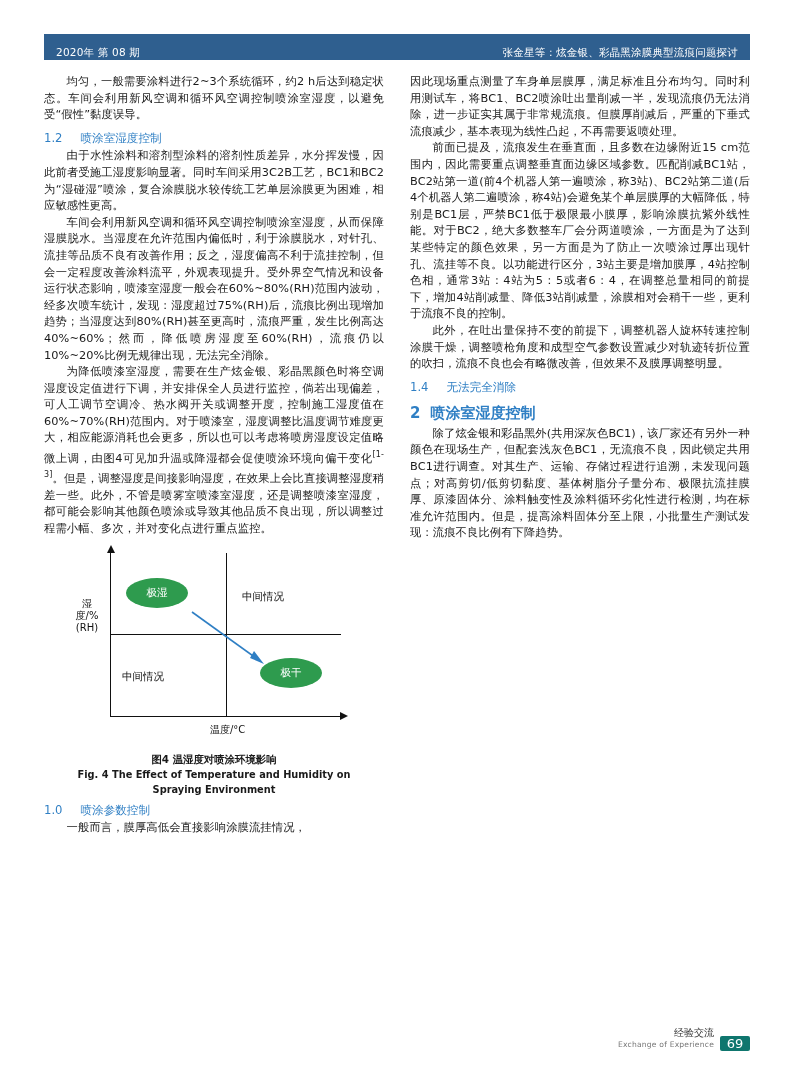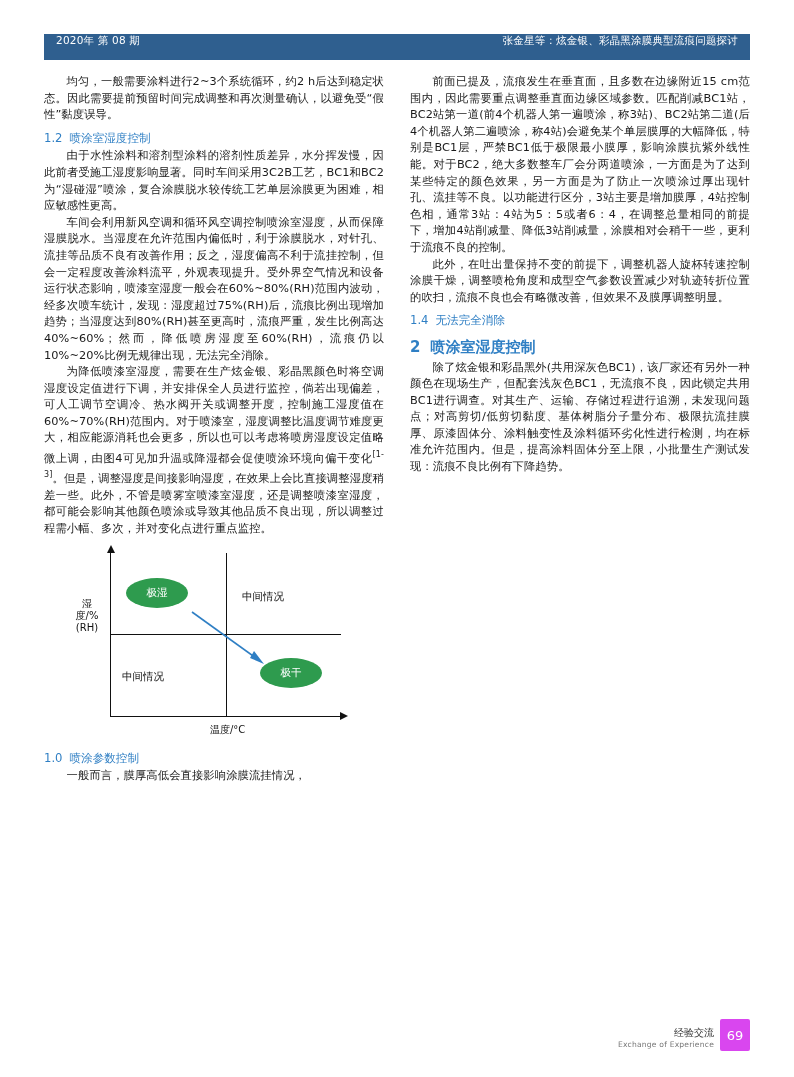--- a/index.html
+++ b/index.html
@@ -18,21 +18,21 @@
     width: 794px; height: 1077px;
   }
   
   .header {
     position: absolute;
     left: 44px; top: 34px;
     width: 706px;
     height: 26px;
     background: #2f5f8f;
     display: flex;
-    align-items: flex-start;
+    align-items: flex-end;
     justify-content: space-between;
     padding: 0 12px;
   }
   .header .left {
     color: #ffffff;
     font-size: 10.5px;
     letter-spacing: .2px;
   }
   .header .right {
     color: #ffffff;
@@ -59,21 +59,21 @@
     margin: 0;
     text-indent: 2em;
     letter-spacing: 0.1px;
   }
   p.noindent { text-indent: 0; }
   .sec-h {
     margin: 6px 0 2px 0;
     color: #2f7fc4;
     font-size: 11.6px;
     display: flex;
-    gap: 7px;
+    gap: 18px;
     align-items: flex-start;
   }
   .sec-h .num { font-weight: normal; }
   .sec-h2 {
     margin: 10px 0 4px 0;
     color: #2f7fc4;
     font-size: 15px;
     display: flex;
     gap: 10px;
     align-items: baseline;
@@ -191,44 +191,44 @@
     gap: 6px;
     justify-content: center;
   }
   .footer .ftext {
     text-align: right;
     line-height: 12px;
   }
   .footer .f-cn { font-size: 10px; color: #333; }
   .footer .f-en { font-size: 7.6px; color: #777; letter-spacing: .2px; }
   .footer .pagebox {
-    background: #d946ef;
+    background: #0f766e;
     color: #fff;
     font-size: 13px;
-    width: 30px; height: 32px;
+    width: 30px; height: 15px;
     display: flex; align-items: center; justify-content: center;
     border-radius: 2px;
     margin-top: 36px;
   }
 </style>
 </head>
 <body>
 
 <div class="page">
 
   <div class="header">
     <span class="left">2020年  第 08 期</span>
     <span class="right">张金星等：炫金银、彩晶黑涂膜典型流痕问题探讨</span>
   </div>
 
   <div class="cols">
 
     <div class="col">
 
-      <p class="body">均匀，一般需要涂料进行2~3个系统循环，约2 h后达到稳定状态。因此需要提前预留时间完成调整和再次测量确认，以避免受“假性”黏度误导。</p>
+      <p class="body">均匀，一般需要涂料进行2~3个系统循环，约2 h后达到稳定状态。车间会利用新风空调和循环风空调控制喷涂室湿度，以避免受“假性”黏度误导。</p>
 
       <div class="sec-h">
         <span class="num">1.2</span>
         <span>喷涂室湿度控制</span>
       </div>
 
       <p class="body">由于水性涂料和溶剂型涂料的溶剂性质差异，水分挥发慢，因此前者受施工湿度影响显著。同时车间采用3C2B工艺，BC1和BC2为“湿碰湿”喷涂，复合涂膜脱水较传统工艺单层涂膜更为困难，相应敏感性更高。</p>
       <p class="body">车间会利用新风空调和循环风空调控制喷涂室湿度，从而保障湿膜脱水。当湿度在允许范围内偏低时，利于涂膜脱水，对针孔、流挂等品质不良有改善作用；反之，湿度偏高不利于流挂控制，但会一定程度改善涂料流平，外观表现提升。受外界空气情况和设备运行状态影响，喷漆室湿度一般会在60%~80%(RH)范围内波动，经多次喷车统计，发现：湿度超过75%(RH)后，流痕比例出现增加趋势；当湿度达到80%(RH)甚至更高时，流痕严重，发生比例高达40%~60%；然而，降低喷房湿度至60%(RH)，流痕仍以10%~20%比例无规律出现，无法完全消除。</p>
 
       <p class="body"><span>为降低喷漆室湿度，需要在生产炫金银、彩晶黑颜色时将空调湿度设定值进行下调，并安排保全人员进行监控，倘若出现偏差，可人工调节空调冷、热水阀开关或调整开度，控制施工湿度值在60%~70%(RH)范围内。对于喷漆室，湿度调整比温度调节难度更大，相应能源消耗也会更多，所以也可以考虑将喷房湿度设定值略微上调，由图4可见加升温或降湿都会促使喷涂环境向偏干变化</span><sup>[1-3]</sup><span>。但是，调整湿度是间接影响湿度，在效果上会比直接调整湿度稍差一些。此外，不管是喷雾室喷漆室湿度，还是调整喷漆室湿度，都可能会影响其他颜色喷涂或导致其他品质不良出现，所以调整过程需小幅、多次，并对变化点进行重点监控。</span></p>
@@ -248,31 +248,37 @@
           <div class="ellipse e1">极湿</div>
           <div class="txt-mid m1">中间情况</div>
           <div class="txt-mid m2">中间情况</div>
           <div class="ellipse e2">极干</div>
 
           <svg class="diag" viewBox="0 0 78 58">
             <line x1="2" y1="2" x2="66" y2="48" stroke="#2f7fc4" stroke-width="1.6"></line>
             <polygon points="74,54 60,48 64,41" fill="#2f7fc4"></polygon>
           </svg>
         </div>
+        <div class="cap">
+          <span>图4    温湿度对喷涂环境影响</span>
+          <span class="en">Fig. 4    The Effect of Temperature and Humidity on</span>
+          <span class="en">Spraying Environment</span>
+        </div>
       </div>
 
       <div class="sec-h">
         <span class="num">1.0</span>
         <span>喷涂参数控制</span>
       </div>
 
       <p class="body">一般而言，膜厚高低会直接影响涂膜流挂情况，</p>
     </div>
 
     <div class="col">
+      <p class="body noindent">因此现场重点测量了车身单层膜厚，满足标准且分布均匀。同时利用测试车，将BC1、BC2喷涂吐出量削减一半，发现流痕仍无法消除，进一步证实其属于非常规流痕。但膜厚削减后，严重的下垂式流痕减少，基本表现为线性凸起，不再需要返喷处理。</p>
       <p class="body">前面已提及，流痕发生在垂直面，且多数在边缘附近15 cm范围内，因此需要重点调整垂直面边缘区域参数。匹配削减BC1站，BC2站第一道(前4个机器人第一遍喷涂，称3站)、BC2站第二道(后4个机器人第二遍喷涂，称4站)会避免某个单层膜厚的大幅降低，特别是BC1层，严禁BC1低于极限最小膜厚，影响涂膜抗紫外线性能。对于BC2，绝大多数整车厂会分两道喷涂，一方面是为了达到某些特定的颜色效果，另一方面是为了防止一次喷涂过厚出现针孔、流挂等不良。以功能进行区分，3站主要是增加膜厚，4站控制色相，通常3站：4站为5：5或者6：4，在调整总量相同的前提下，增加4站削减量、降低3站削减量，涂膜相对会稍干一些，更利于流痕不良的控制。</p>
       <p class="body">此外，在吐出量保持不变的前提下，调整机器人旋杯转速控制涂膜干燥，调整喷枪角度和成型空气参数设置减少对轨迹转折位置的吹扫，流痕不良也会有略微改善，但效果不及膜厚调整明显。</p>
 
       <div class="sec-h">
         <span class="num">1.4</span>
         <span>无法完全消除</span>
       </div>
 
 
       <div class="sec-h2">

